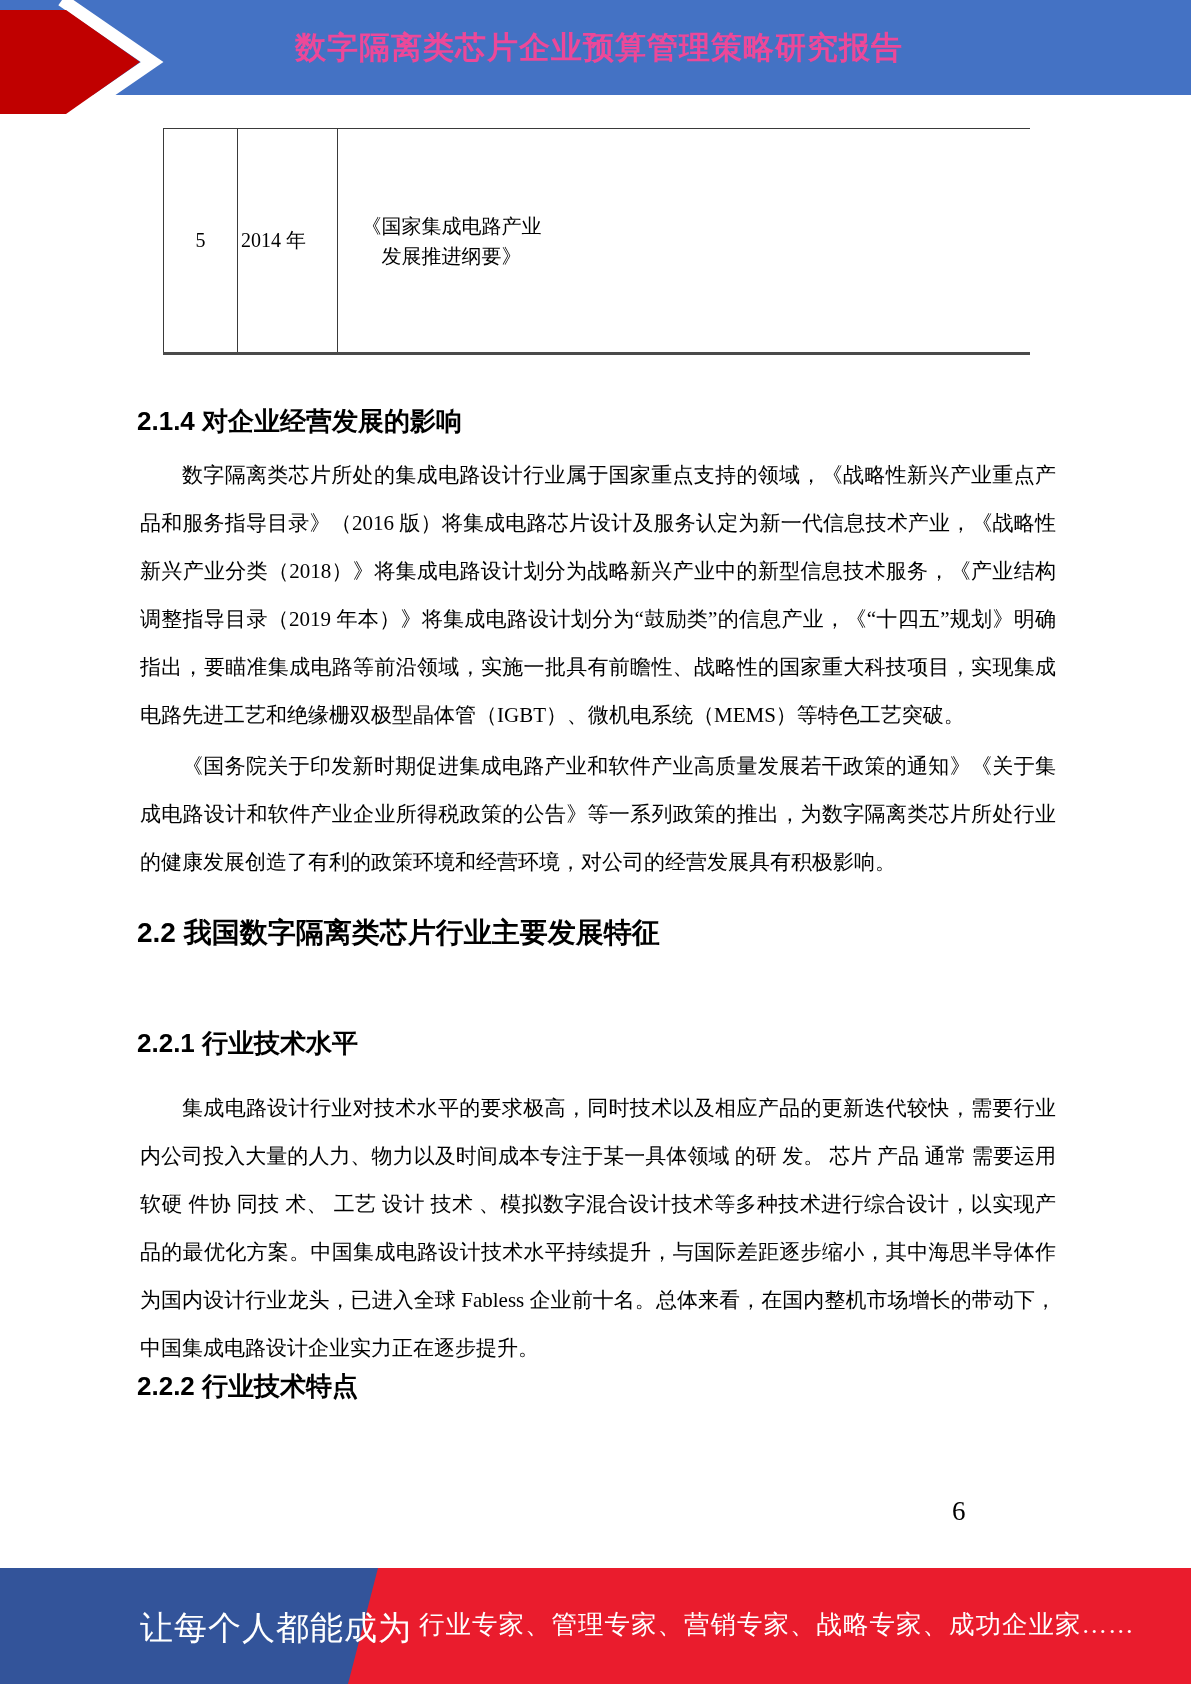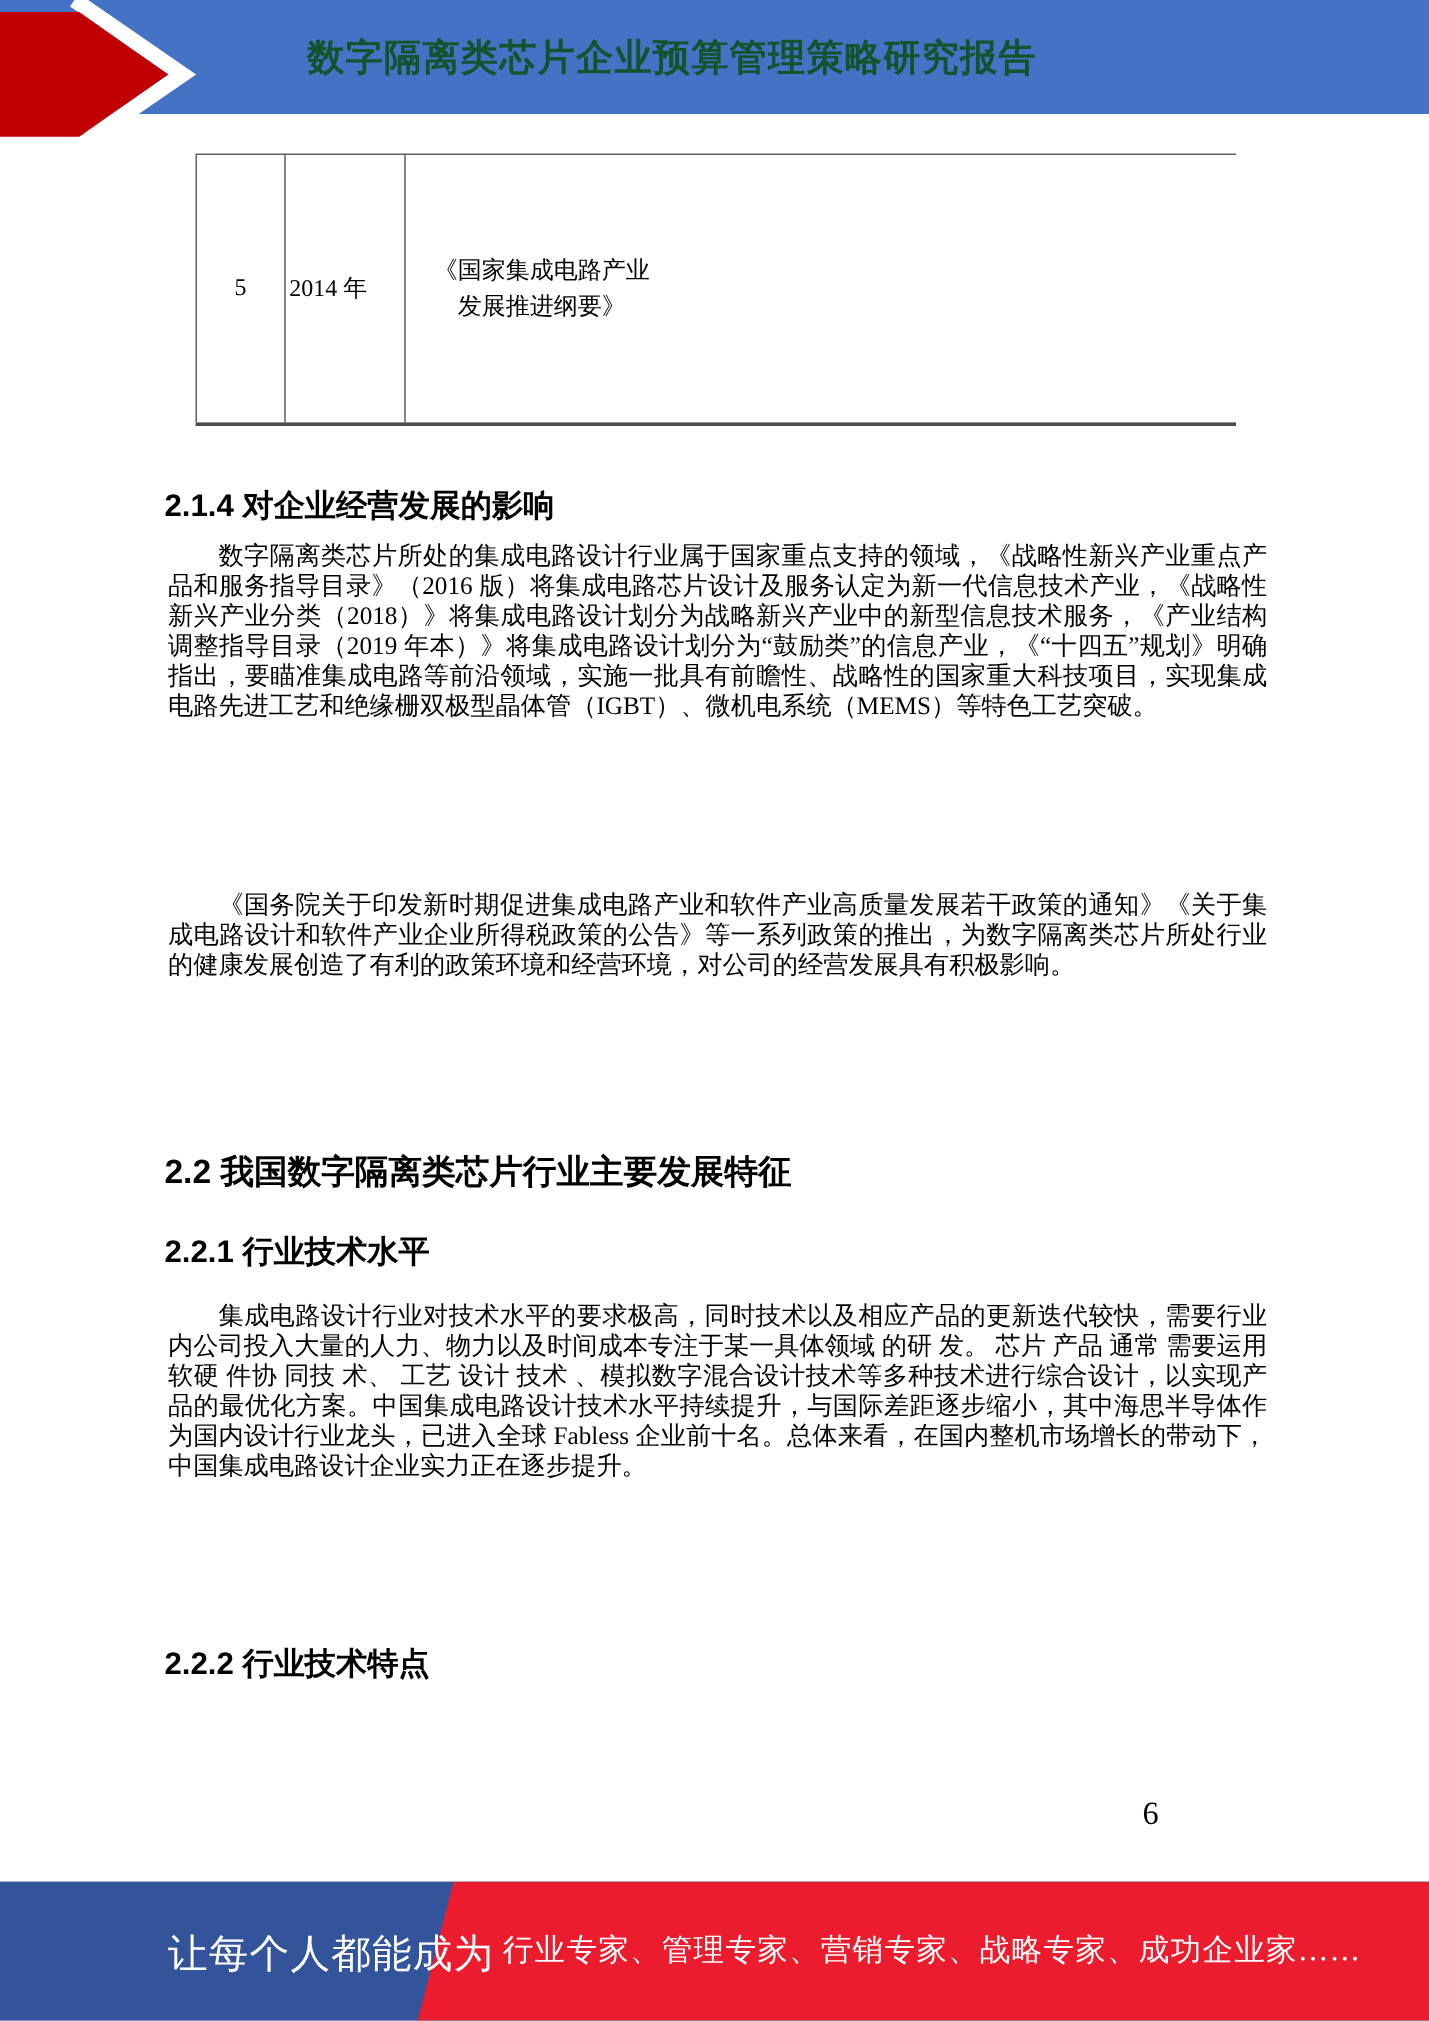--- a/index.html
+++ b/index.html
@@ -9,23 +9,24 @@
     background:#ffffff;color:#000;
     position:relative;overflow:hidden;
   }
   .page{position:absolute;inset:0;width:1191px;height:1684px;}
 
   
   .banner{position:absolute;left:0;top:0;width:1191px;height:95px;background:#4472c4;}
   .arrow-svg{position:absolute;left:0;top:0;z-index:3;}
   .banner-title{
     position:absolute;left:0;top:27px;width:1120px;z-index:2;
-    text-align:center;color:#14532d;font-weight:bold;font-size:31px;
+    text-align:center;color:#ec4899;font-weight:bold;font-size:31px;
     font-family:"Liberation Sans","DejaVu Sans",sans-serif;
     letter-spacing:1px;
+    padding-left:39px;
   }
 
   
   .policy-table{
     position:absolute;left:163px;top:128px;width:867px;height:227px;
     display:flex;border-top:1px solid #3a3a3a;border-bottom:3px solid #4a4a4a;
     box-sizing:border-box;
   }
   .policy-table .cell{
     border-left:1px solid #3a3a3a;box-sizing:border-box;
@@ -40,25 +41,25 @@
 
   
   .h-l3{
     position:absolute;left:137px;
     font-family:"Liberation Sans","DejaVu Sans",sans-serif;
     font-weight:bold;font-size:26px;color:#000;margin-top:16px;
   }
   .h-l2{
     position:absolute;left:137px;
     font-family:"Liberation Sans","DejaVu Sans",sans-serif;
-    font-weight:bold;font-size:28px;color:#000;margin-top:44px;
+    font-weight:bold;font-size:28px;color:#000;
   }
   .para{
     position:absolute;left:140px;width:916px;
-    font-size:21px;line-height:25px;text-align:justify;text-indent:2em;
+    font-size:21px;line-height:48px;text-align:justify;text-indent:2em;
     color:#000;
   }
   .page-number{
     position:absolute;left:952px;top:1496px;font-size:27px;color:#000;
   }
 
   
   .footer{position:absolute;left:0;top:1568px;width:1191px;height:116px;background:#33549a;}
   .footer-red{
     position:absolute;inset:0;background:#ea1c2d;

